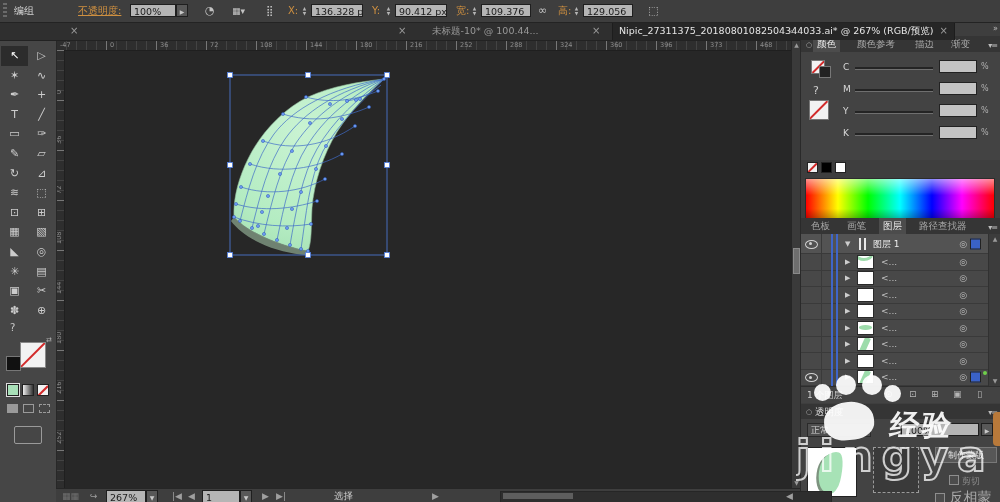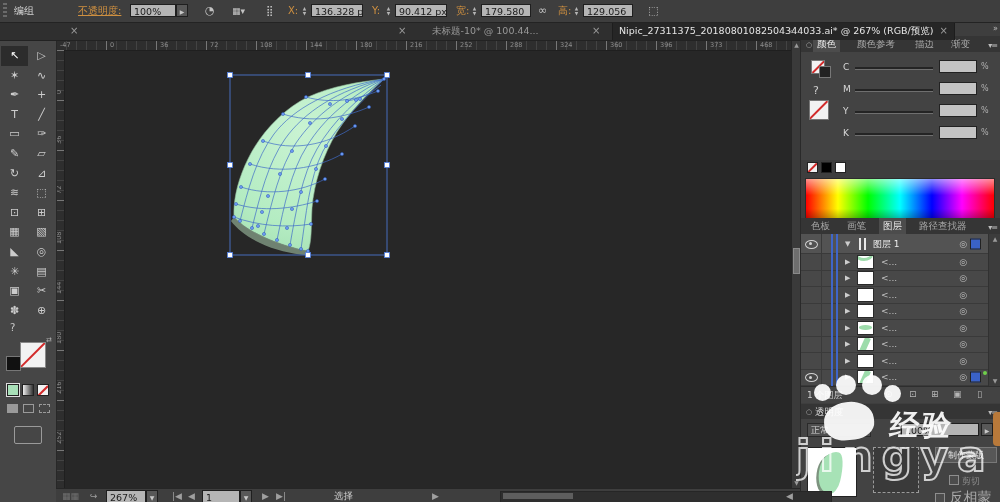--- a/index.html
+++ b/index.html
@@ -133,21 +133,21 @@
   <div class="stepper abs" style="left:384px;top:4px">
       <span>▲</span>
       <span>▼</span>
     </div>
   <div class="field abs" style="left:395px;top:4px;width:52px">90.412 px</div>
   <span class="cb-label cb-orange abs" style="left:456px">宽:</span>
   <div class="stepper abs" style="left:470px;top:4px">
       <span>▲</span>
       <span>▼</span>
     </div>
-  <div class="field abs" style="left:481px;top:4px;width:50px">179.580</div>
+  <div class="field abs" style="left:481px;top:4px;width:50px">109.376</div>
   <span class="cb-icon abs" style="left:538px">∞</span>
   <span class="cb-label cb-orange abs" style="left:558px">高:</span>
   <div class="stepper abs" style="left:572px;top:4px">
       <span>▲</span>
       <span>▼</span>
     </div>
   <div class="field abs" style="left:583px;top:4px;width:50px">129.056</div>
   <span class="cb-icon abs" style="left:648px">⬚</span>
 </div>
 

